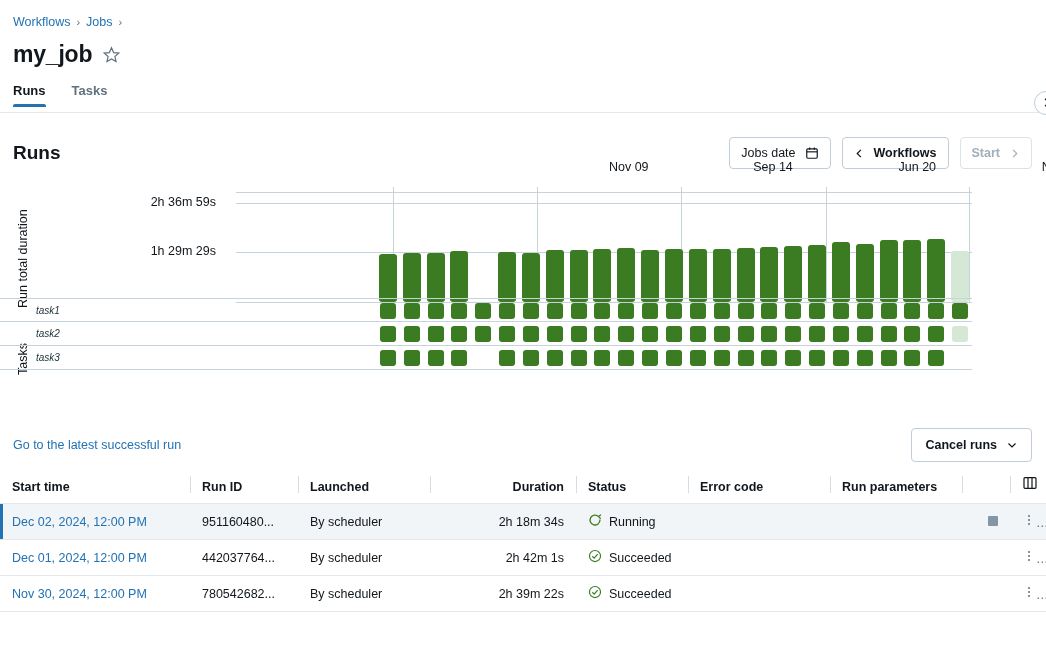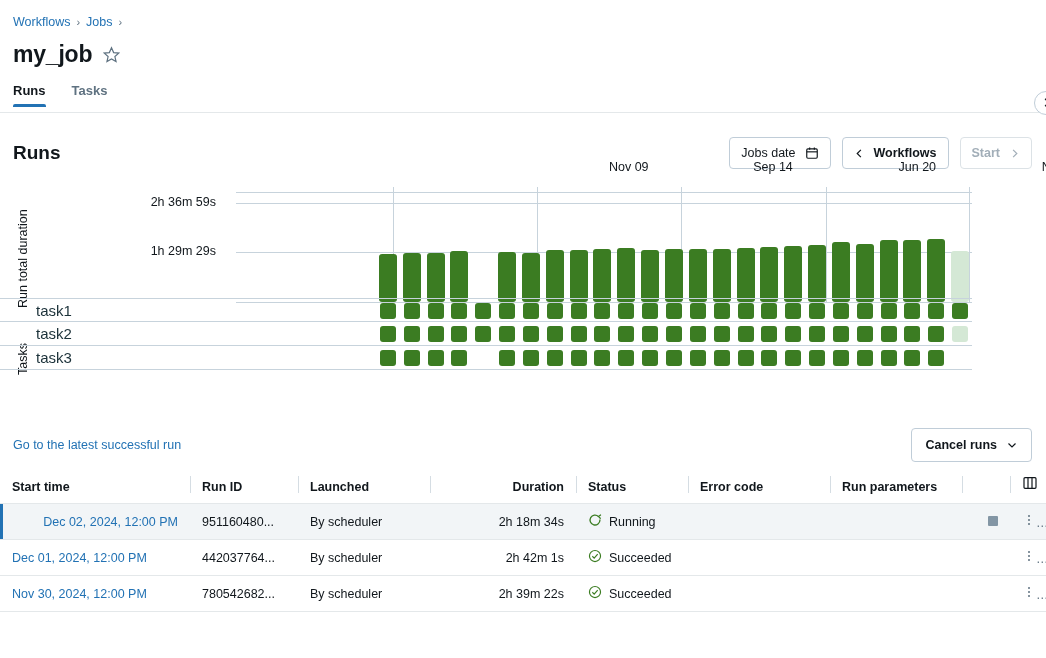--- a/index.html
+++ b/index.html
@@ -81,21 +81,21 @@
   .grid-h { position: absolute; left: 0; right: 0; height: 1px; background: #c7d3dc; }
   .bars { position: absolute; left: 0; right: 0; bottom: 0; top: 0; }
   .bar { position: absolute; bottom: 0; border-radius: 3px; }
   .task-rows { position: absolute; left: 0; right: 0; top: 111px; }
   .task-row { position: relative; height: 24px; border-bottom: 1px solid #c7d3dc; }
   .task-row:first-child { border-top: 1px solid #c7d3dc; }
   .cell { position: absolute; top: 4px; width: 16px; height: 16px; border-radius: 3px; }
   .tasklabels { position: absolute; left: 0; top: 111px; width: 236px; }
   .tasklabel-row { height: 24px; border-bottom: 1px solid #c7d3dc; position: relative; }
   .tasklabel-row:first-child { border-top: 1px solid #c7d3dc; }
-  .tasklabel-row span { position: absolute; left: 36px; top: 0; line-height: 24px; font-size: 15px; }
+  .tasklabel-row span { position: absolute; left: 36px; top: 0; line-height: 24px; font-size: 10px; font-style: italic; }
 
   
   .midbar { display: flex; align-items: center; padding: 0 14px 0 13px; margin-top: 20px; height: 36px; }
   .link { color: #2272b4; font-size: 12.5px; cursor: pointer; text-decoration: none; }
   .midbar .btn { margin-left: auto; height: 34px; padding: 0 13px; }
 
   
   table { width: 100%; border-collapse: collapse; margin-top: 12px; table-layout: fixed; }
   th {
     font-size: 12.5px; font-weight: 700; color: #11171c; text-align: left;
@@ -104,21 +104,21 @@
   }
   th + th:before {
     content: ""; position: absolute; left: 0; top: 1px; bottom: 10px; width: 1px; background: #d5dde3;
   }
   th.num, td.num { text-align: right; }
   td {
     font-size: 12.5px; padding: 9px 12px; border-bottom: 1px solid #e4e8ea;
     color: #11171c; white-space: nowrap; overflow: hidden; text-overflow: ellipsis;
   }
   tr.selected td { background: #f2f5f7; }
-  tr.selected td:first-child { box-shadow: inset 3px 0 0 #2272b4; text-align: right; }
+  tr.selected td:first-child { box-shadow: inset 3px 0 0 #2272b4; }
   td.start a { color: #2272b4; text-decoration: none; cursor: pointer; }
   .status-cell { display: flex; align-items: center; gap: 7px; }
   .kebab { color: #5f7281; cursor: pointer; display: inline-block; line-height: 1; }
   .stop-sq { width: 10px; height: 10px; background: #8396a5; display: inline-block; border-radius: 1px; cursor: pointer; }
   .cols-icon { cursor: pointer; display: inline-block; }
 </style>
 </head>
 <body>
 
 <div class="page-header">

